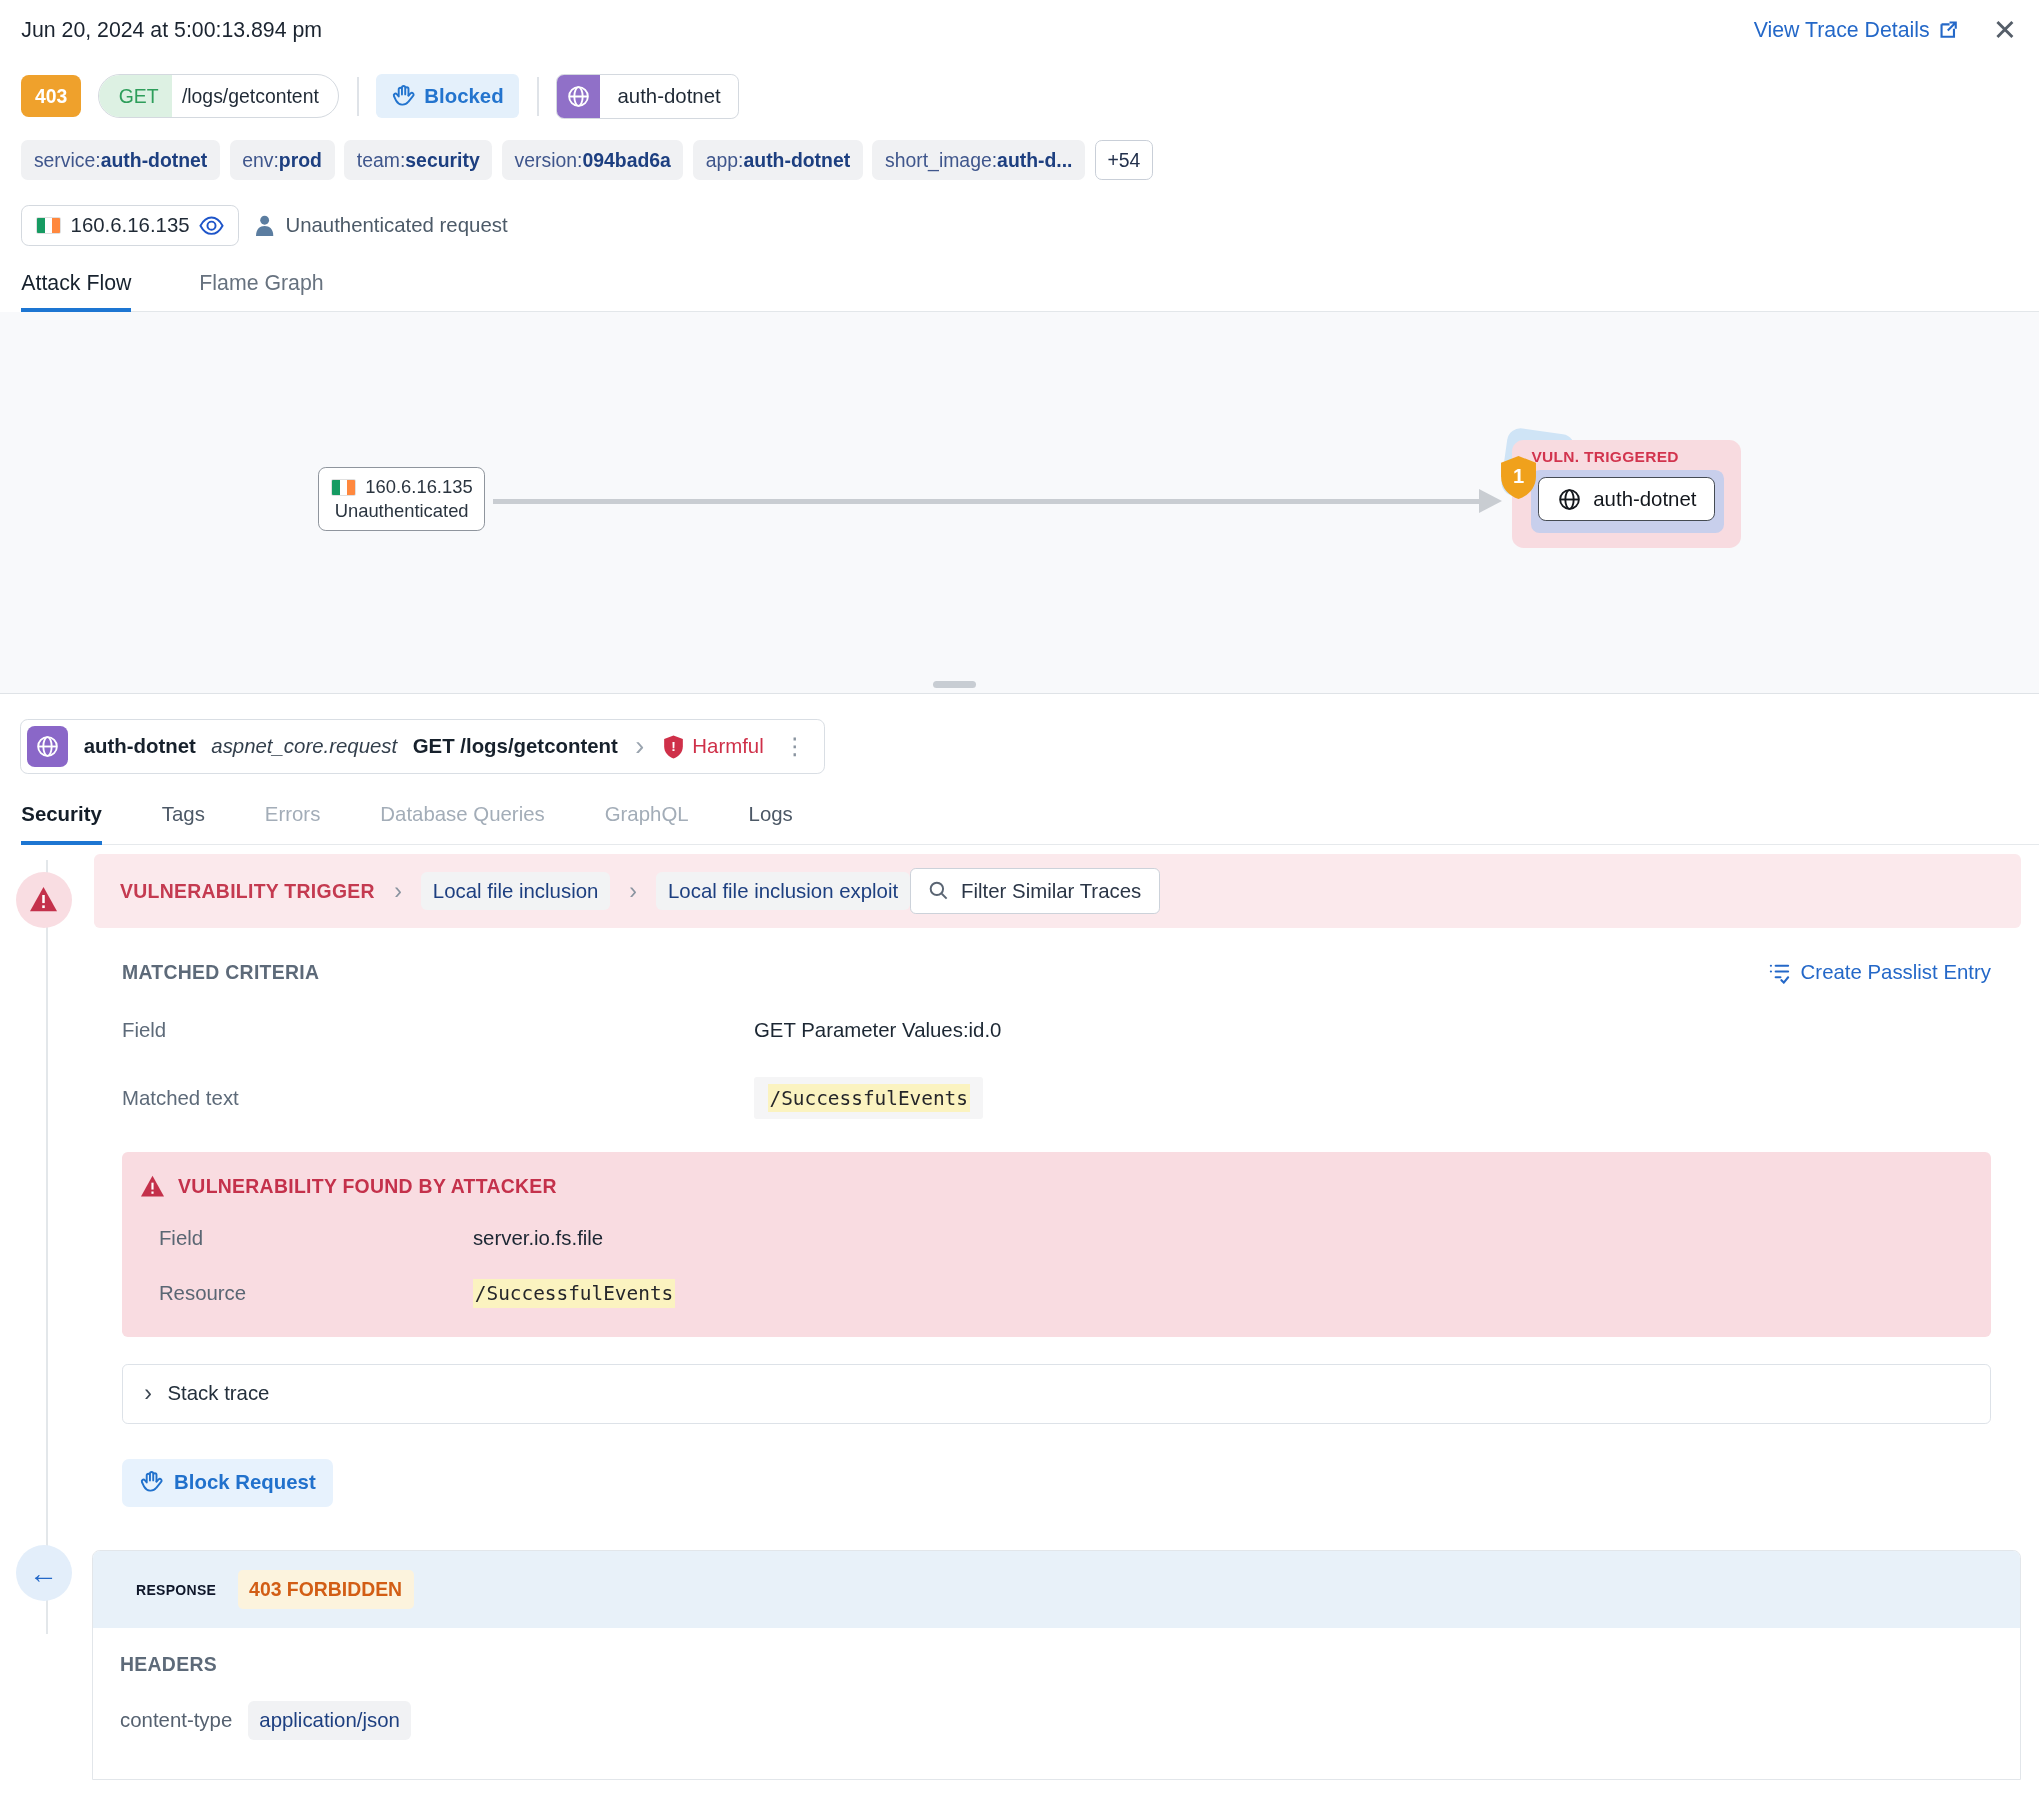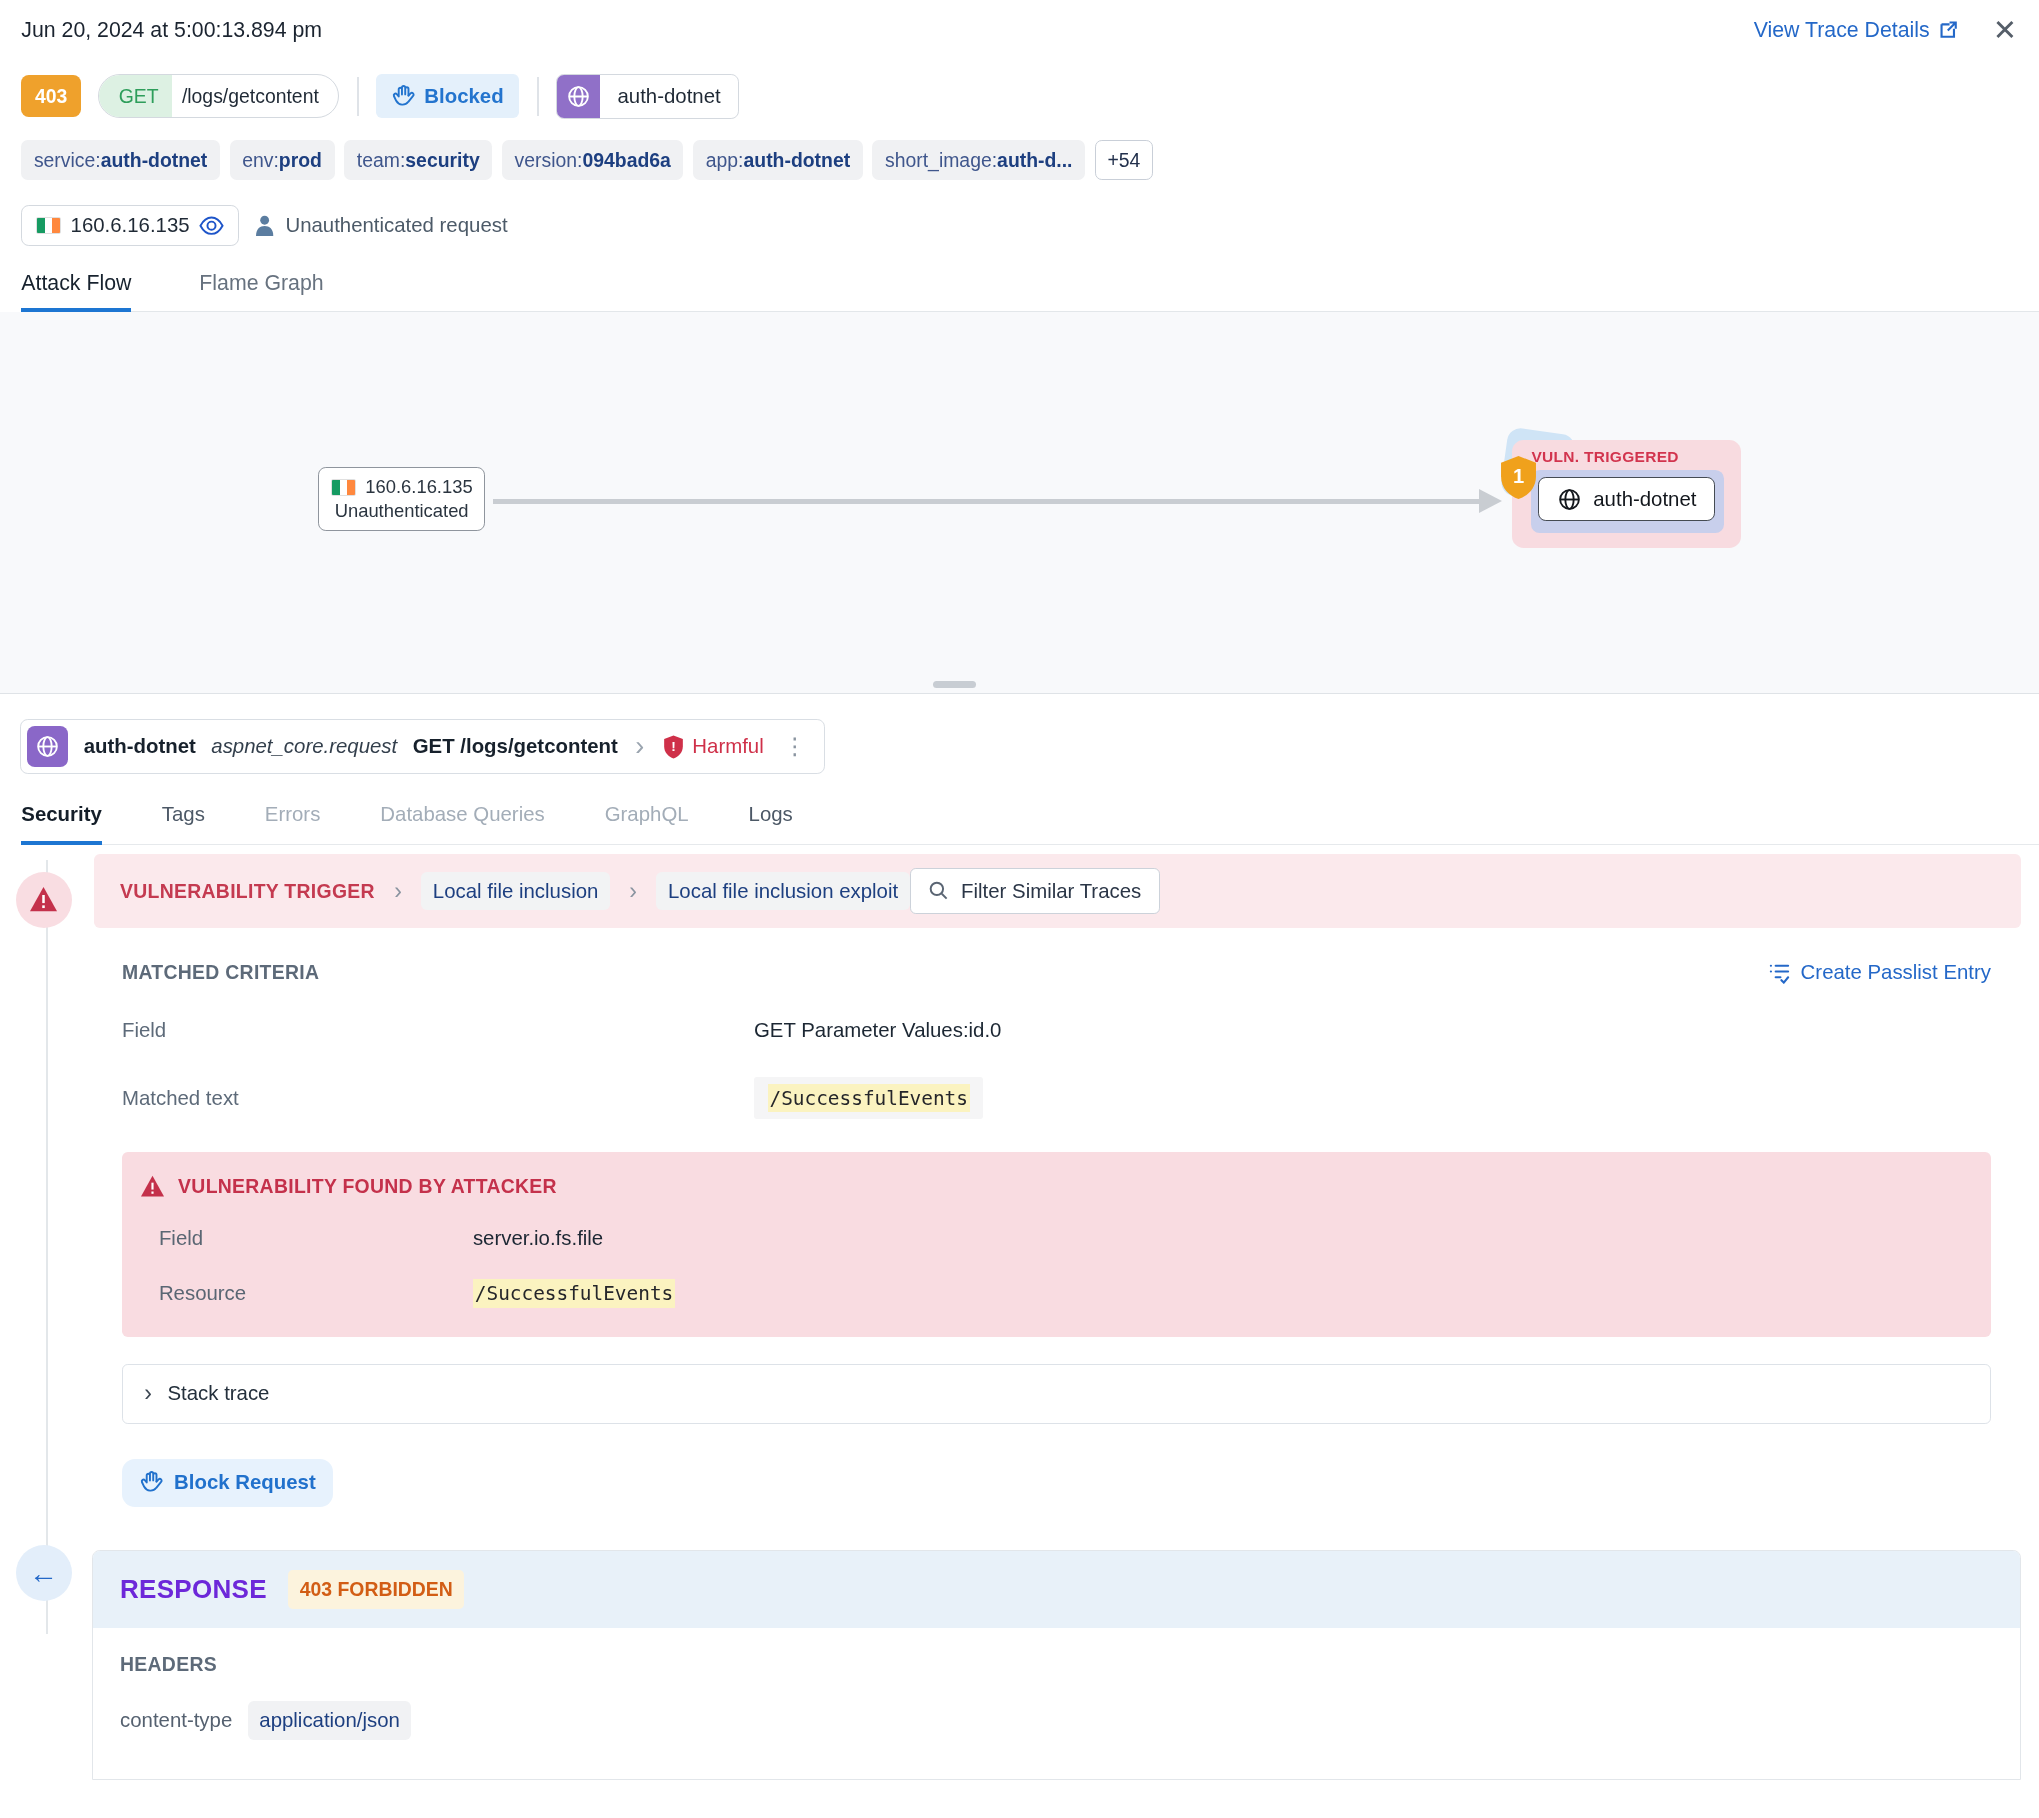--- a/index.html
+++ b/index.html
@@ -119,30 +119,30 @@
   .pink-row { display:flex; align-items:center; margin-top:29px; padding-left:19.4px; }
   .pink-row .kv-label { width:314px; font-size:20.4px; color:#5a6673; }
   .pink-row .kv-value { font-size:20.4px; color:#1c2733; }
 
   .stack-box { border:1px solid #dde2e8; border-radius:5.8px; margin-top:27px; padding:15.5px 21.3px;
     display:flex; align-items:center; gap:15.5px; font-size:20.4px; color:#24303c; cursor:pointer; }
   .stack-box .chev { color:#3c4752; font-size:23px; }
 
   .rule-title { margin-top:35px; font-size:19.4px; font-weight:bold; color:#5d6a79; letter-spacing:0.3px; }
   .rule-row { display:flex; align-items:flex-start; margin-top:29px; }
-  .block-chip { display:flex; align-items:center; gap:11.6px; background:#e7f2fd; border-radius:13px;
+  .block-chip { display:flex; align-items:center; gap:11.6px; background:#e7f2fd; border-radius:7px;
     padding:11.6px 17.5px; color:#2171cc; font-weight:bold; font-size:20.4px; margin-top:5.8px; }
   .rule-text-col { margin-left:388px; }
   .rule-line1 { font-size:21.3px; color:#1d2733; }
   .rule-name-pill { background:#f1f2f4; border-radius:5.8px; padding:7.8px 11.6px; font-size:20.4px; color:#1d3f80; cursor:pointer; }
   .rule-note { margin-top:25px; font-size:21.3px; color:#2f3b49; }
 
   .response-box { margin:43px 19.4px 0 92px; border:1px solid #e2e6ea; border-radius:7.8px 7.8px 0 0; overflow:hidden; }
   .response-head { background:#e8f1f9; padding:19.4px 27px; display:flex; align-items:center; gap:21.3px; }
-  .response-title { color:#6d28d9; font-weight:bold; font-size:26px; letter-spacing:0.3px; }
+  .response-title { color:#0f172a; font-weight:bold; font-size:14px; letter-spacing:0.3px;margin-left:16px; }
   .status-403 { background:#fcf3dd; border-radius:4.9px; padding:7.8px 11.6px; color:#d25d15; font-weight:bold; font-size:19.4px; }
   .response-body { background:#fff; padding:25px 27px 39px; }
   .headers-title { font-size:19.4px; font-weight:bold; color:#5d6a79; letter-spacing:0.3px; }
   .header-row { display:flex; align-items:center; gap:15.5px; margin-top:25px; }
   .hkey { font-size:20.4px; color:#556170; }
   .hval { background:#f1f2f4; border-radius:5.8px; padding:7.8px 11.6px; font-size:20.4px; color:#1d3f80; }
 
   svg { display:block; }
 </style>
 </head>

